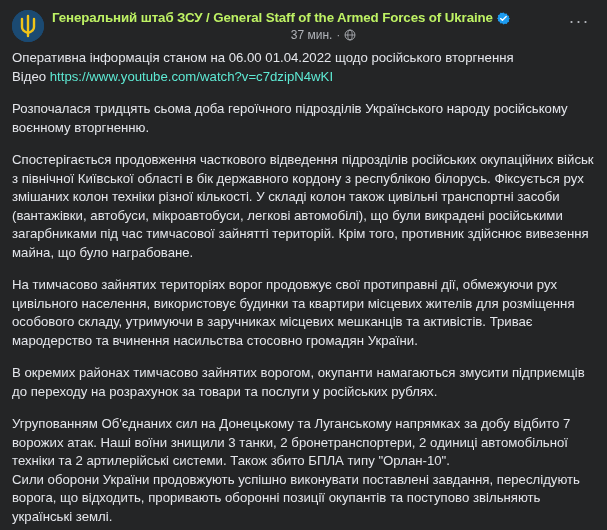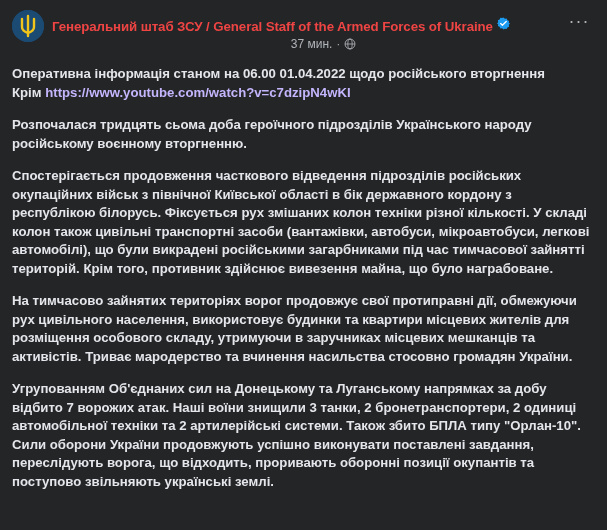--- a/index.html
+++ b/index.html
@@ -48,23 +48,22 @@
   }
   .page-name-row {
     display: flex;
     align-items: center;
     white-space: nowrap;
     overflow: hidden;
   }
   .page-name {
     font-size: 13.3px;
     font-weight: bold;
-    color: #ef4444;
+    color: #bef264;
     letter-spacing: -0.1px;
-    margin-top: 9px;
   }
   .verified {
     margin-left: 4px;
     width: 13px;
     height: 13px;
     flex: 0 0 13px;
     display: inline-block;
   }
   .meta-row {
     margin-top: 3px;
@@ -99,25 +98,24 @@
     cursor: pointer;
     user-select: none;
   }
   .body {
     padding: 2px 12px 0 12px;
     font-size: 13.2px;
     line-height: 18.5px;
     color: #e4e6eb;
   }
   .body p {
-    margin: 8px 0 14px 0;
-    font-weight: bold;
+    margin: 1px 0 14px 0;
   }
   a.link {
-    color: #c4b5fd;
+    color: #5eead4;
     text-decoration: none;
     word-break: break-all;
   }
 </style>
 </head>
 <body>
 
 <div class="post">
 
   <div class="header">
@@ -147,21 +145,22 @@
             <line x1="1.4" y1="8" x2="14.6" y2="8" stroke="#b0b3b8" stroke-width="1.1"></line>
           </svg>
         </span>
       </div>
     </div>
     <div class="menu-btn">···</div>
   </div>
 
   <div class="body">
     <div id="paragraphs">
-        <p><span>Оперативна інформація станом на 06.00 01.04.2022 щодо російського вторгнення</span><br><span>Крім </span><a class="link" href="#">https://www.youtube.com/watch?v=c7dzipN4wKI</a></p>
+        <p><span>Оперативна інформація станом на 06.00 01.04.2022 щодо російського вторгнення</span><br><span>Відео </span><a class="link" href="#">https://www.youtube.com/watch?v=c7dzipN4wKI</a></p>
         <p><span>Розпочалася тридцять сьома доба героїчного підрозділів Українського народу російському воєнному вторгненню.</span></p>
         <p><span> Спостерігається продовження  часткового відведення підрозділів російських окупаційних військ з північної Київської області в бік державного кордону з республікою білорусь. Фіксується рух змішаних колон техніки різної кількості. У складі колон також цивільні транспортні засоби (вантажівки, автобуси, мікроавтобуси, легкові автомобілі), що були викрадені російськими загарбниками під час тимчасової зайнятті територій. Крім того, противник здійснює вивезення майна, що було награбоване.</span></p>
         <p><span>На тимчасово зайнятих територіях ворог продовжує свої протиправні дії, обмежуючи рух цивільного населення, використовує будинки та квартири місцевих жителів для розміщення особового складу, утримуючи в заручниках місцевих мешканців та активістів. Триває мародерство та вчинення насильства стосовно громадян України.</span></p>
+        <p><span>В окремих районах тимчасово зайнятих ворогом, окупанти намагаються змусити підприємців до переходу на розрахунок за товари та послуги у російських рублях.</span></p>
         <p><span>Угрупованням Об'єднаних сил на Донецькому та Луганському напрямках за добу відбито 7 ворожих атак. Наші воїни знищили 3 танки, 2 бронетранспортери, 2 одиниці автомобільної техніки та 2 артилерійські системи. Також збито БПЛА типу "Орлан-10".</span><br><span>Сили оборони України продовжують успішно виконувати поставлені завдання, переслідують ворога, що відходить, проривають оборонні позиції окупантів та поступово звільняють українські землі.</span></p>
       </div>
   </div>
 
 </div>
 
 </body></html>

